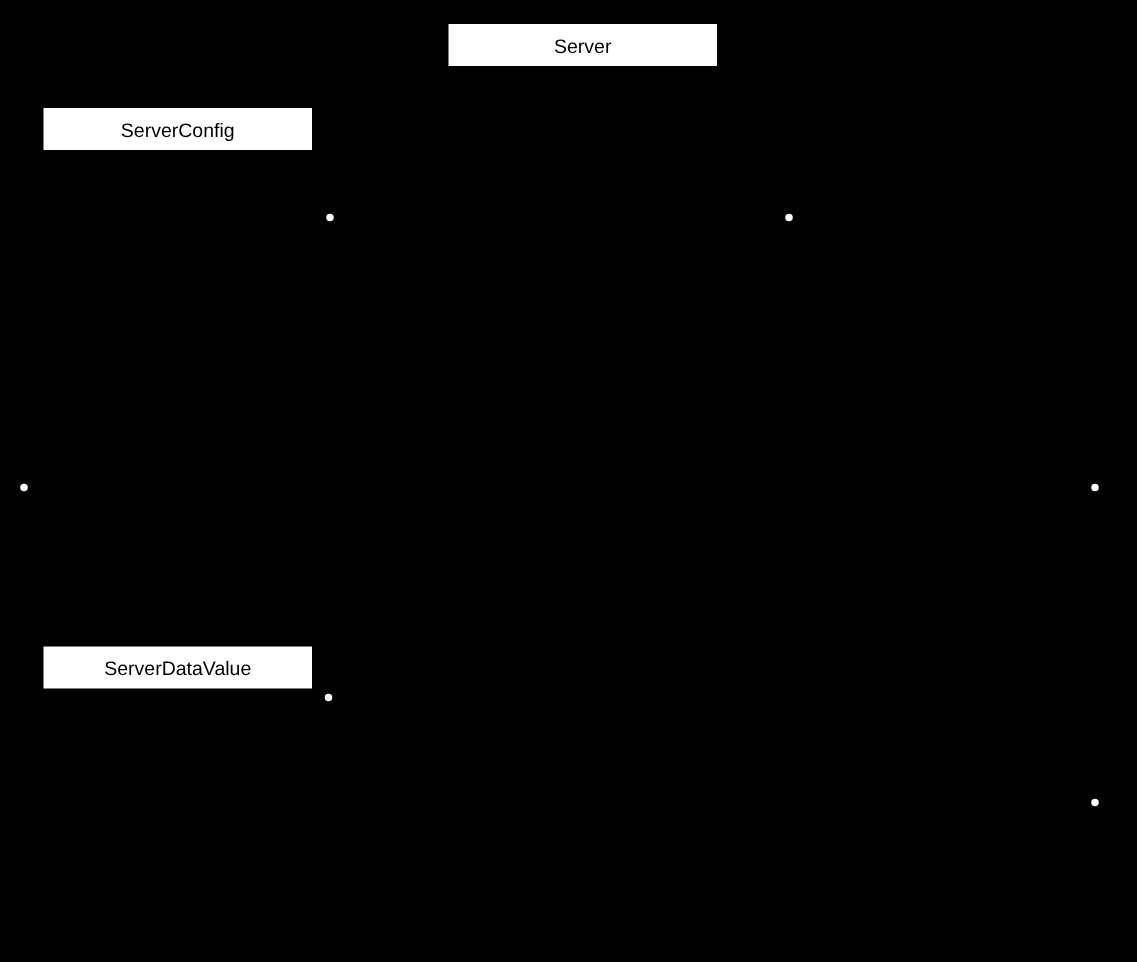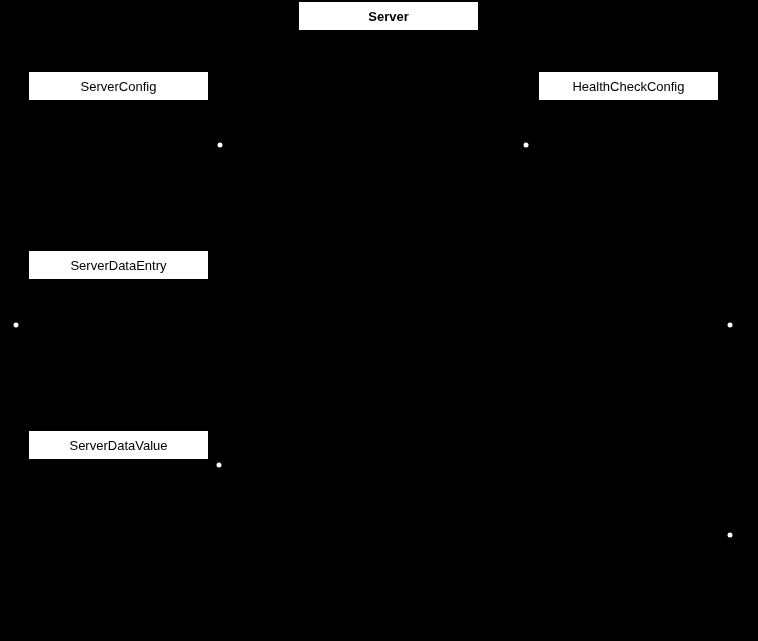--- a/index.html
+++ b/index.html
@@ -22,21 +22,21 @@
     background: #ffffff;
     color: #000000;
     display: flex;
     align-items: center;
     justify-content: center;
     font-size: 13px;
     line-height: 1;
     white-space: nowrap;
     box-sizing: border-box;
   }
-  .node-server            { left: 299px; top: 2px; font-weight: bold;   }
+  .node-server            { left: 299px; top: 16px;   }
   .node-serverconfig      { left: 29px;  top: 72px;  }
   .node-healthcheckconfig { left: 539px; top: 72px;  }
   .node-serverdataentry   { left: 29px;  top: 251px; }
   .node-healthcheckparams { left: 539px; top: 251px; }
   .node-serverdatavalue   { left: 29px;  top: 391px; margin-top: 40px; }
   .node-healthcheckdataentry { left: 539px; top: 461px; }
   .dot {
     position: absolute;
     width: 5px;
     height: 5px;
@@ -47,23 +47,21 @@
 </style>
 </head>
 <body>
 
 <div class="canvas">
 
   <div class="node node-server">Server</div>
 
   <div class="node node-serverconfig">ServerConfig</div>
 
-  <div class="node node-healthcheckconfig">HealthCheckConfig</div>
 
-  <div class="node node-serverdataentry">ServerDataEntry</div>
 
 
   <div class="node node-serverdatavalue">ServerDataValue</div>
 
 
 <div class="dot" style="left: 220px; top: 145px; background: rgb(255, 255, 255);"></div>
     <div class="dot" style="left: 526px; top: 145px; background: rgb(255, 255, 255);"></div>
     <div class="dot" style="left: 16px; top: 325px; background: rgb(255, 255, 255);"></div>
     <div class="dot" style="left: 730px; top: 325px; background: rgb(255, 255, 255);"></div>
     <div class="dot" style="left: 219px; top: 465px; background: rgb(255, 255, 255);"></div>

